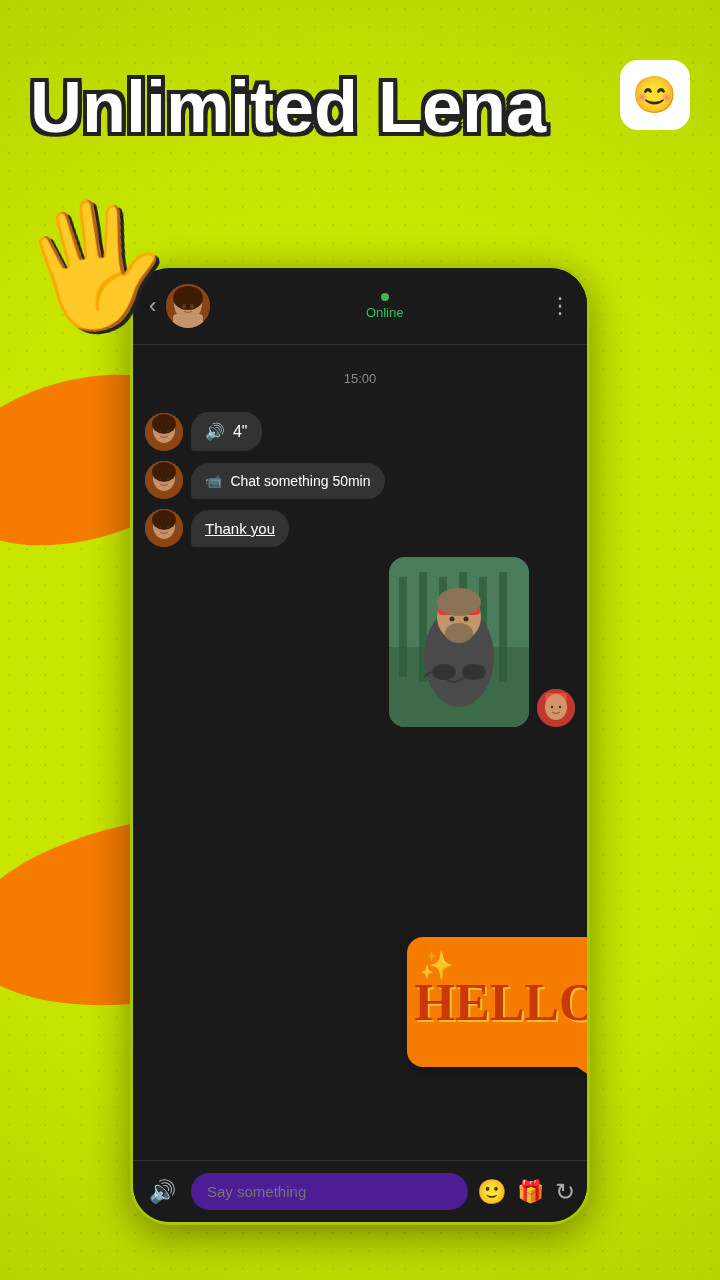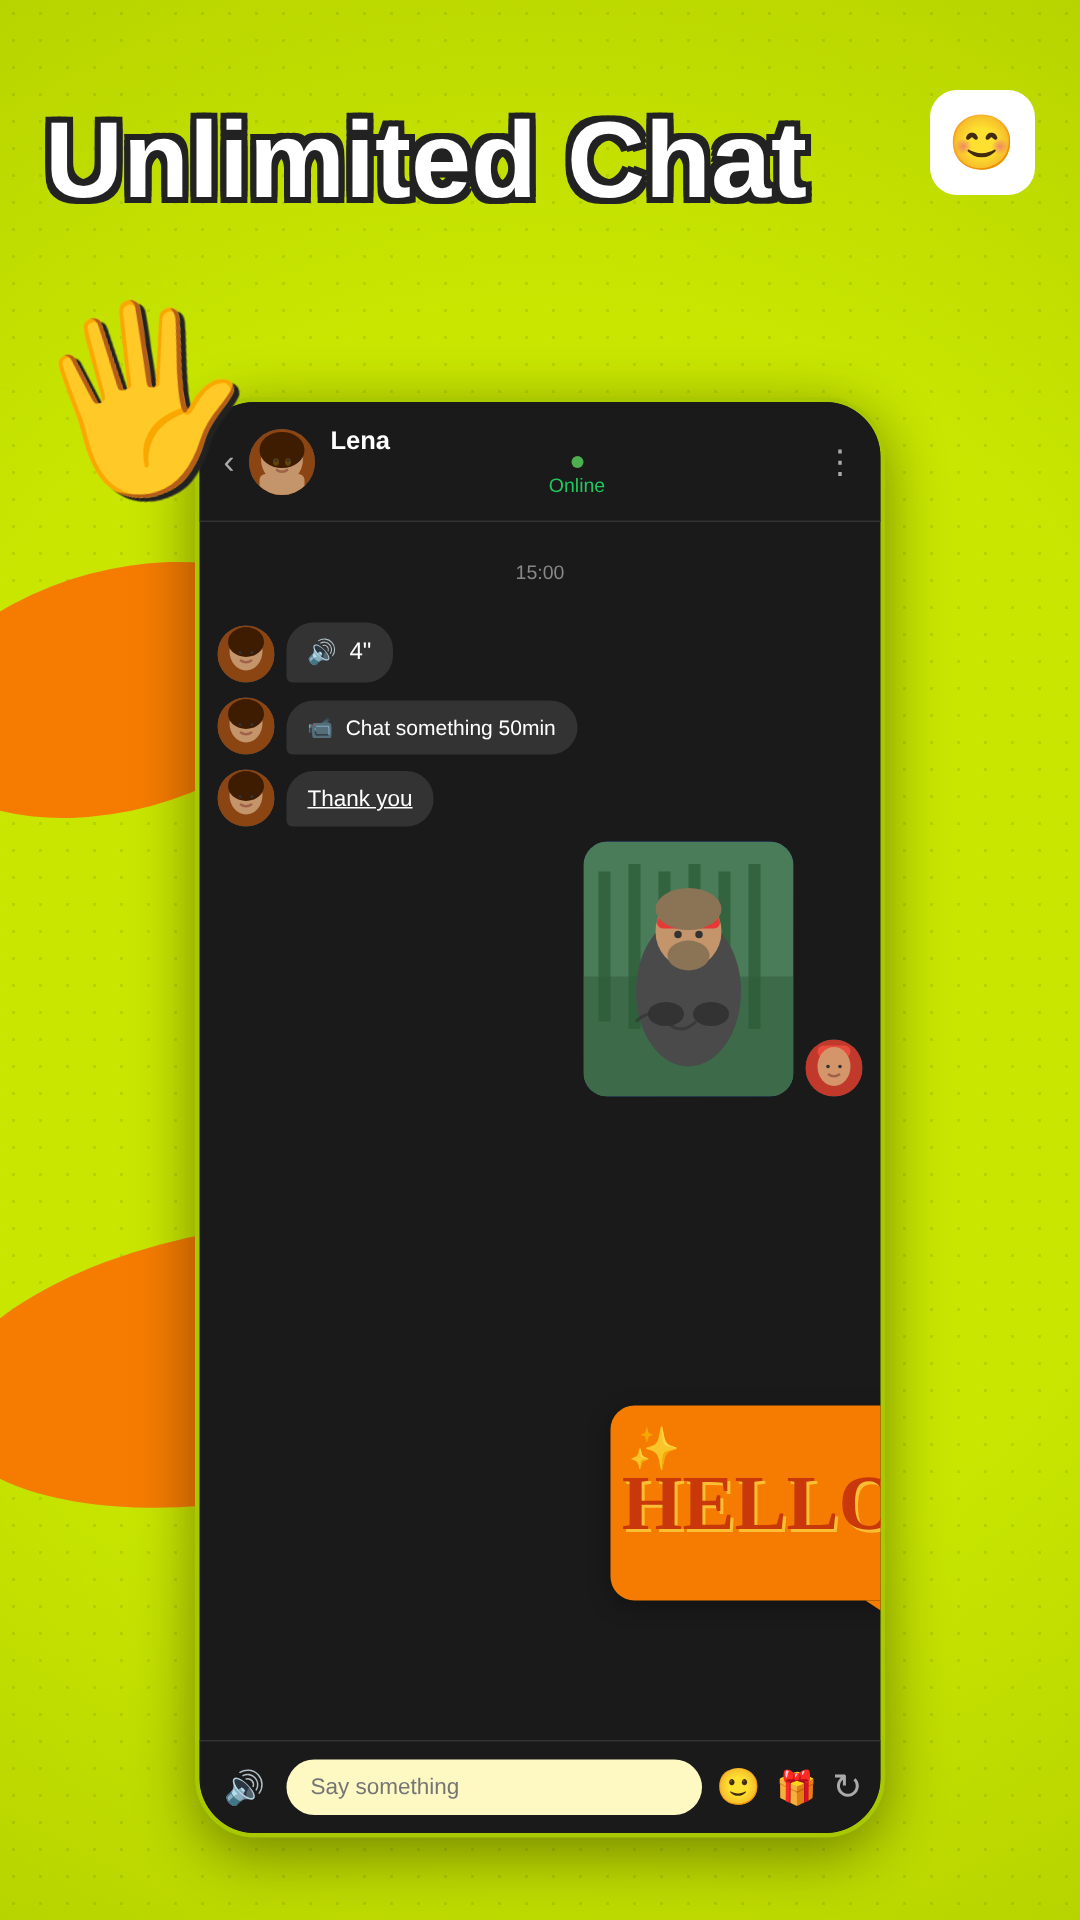--- a/index.html
+++ b/index.html
@@ -345,21 +345,21 @@
       display: flex;
       align-items: center;
       justify-content: center;
       color: #aaa;
       font-size: 22px;
       flex-shrink: 0;
     }
 
     .input-field {
       flex: 1;
-      background: #fef9c3;
+      background: #4c1d95;
       border: none;
       border-radius: 20px;
       padding: 10px 16px;
       color: #888;
       font-size: 15px;
       outline: none;
     }
 
     .input-emoji-btn {
       color: #aaa;
@@ -382,21 +382,21 @@
 </head>
 <body>
 
 <div class="blob-top"></div>
 <div class="blob-bottom"></div>
 
 <div class="app-icon">
   <span>😊</span>
 </div>
 
-<div class="title">Unlimited Chat</div>
+<div class="title">Unlimited Lena</div>
 
 <div class="hand-emoji">🖐️</div>
 
 <div class="phone-frame">
 
   <div class="chat-header">
     <div class="back-btn">‹</div>
     <div class="header-avatar">
       
       <svg viewBox="0 0 44 44" xmlns="http://www.w3.org/2000/svg">
@@ -405,21 +405,20 @@
         <ellipse cx="22" cy="14" rx="15" ry="12" fill="#3d1c02"></ellipse>
         <ellipse cx="18" cy="22" rx="2" ry="2.5" fill="#8B6914" opacity="0.5"></ellipse>
         <ellipse cx="26" cy="22" rx="2" ry="2.5" fill="#8B6914" opacity="0.5"></ellipse>
         <circle cx="18" cy="21" r="1" fill="#333"></circle>
         <circle cx="26" cy="21" r="1" fill="#333"></circle>
         <path d="M18,27 Q22,30 26,27" stroke="#a0614a" stroke-width="1.5" fill="none"></path>
         <rect x="7" y="30" width="30" height="20" rx="4" fill="#c4956a"></rect>
       </svg>
     </div>
     <div class="header-info">
-      <div class="header-name">Lena</div>
       <div class="header-status">
         <span class="online-dot"></span>
         <span>Online</span>
       </div>
     </div>
     <div class="header-menu">⋮</div>
   </div>
 
   <div class="chat-area">
 

